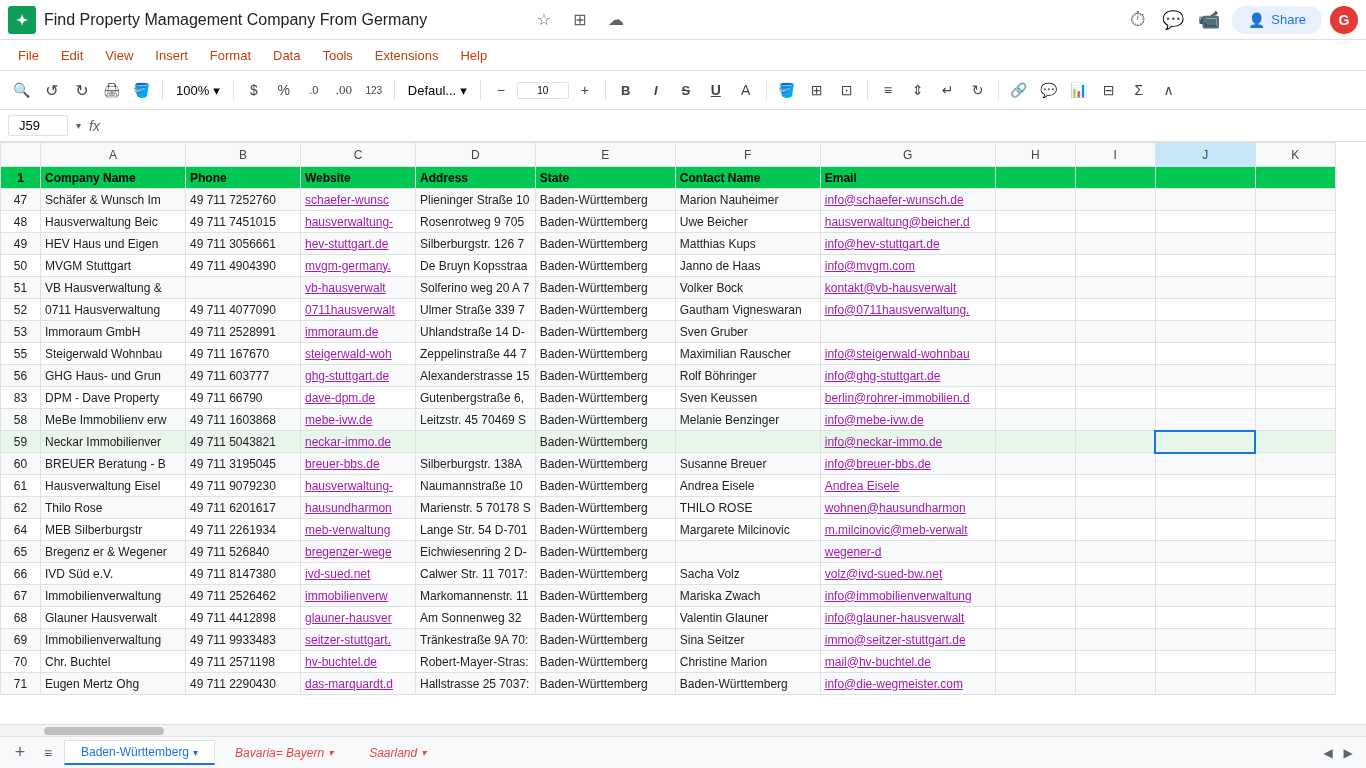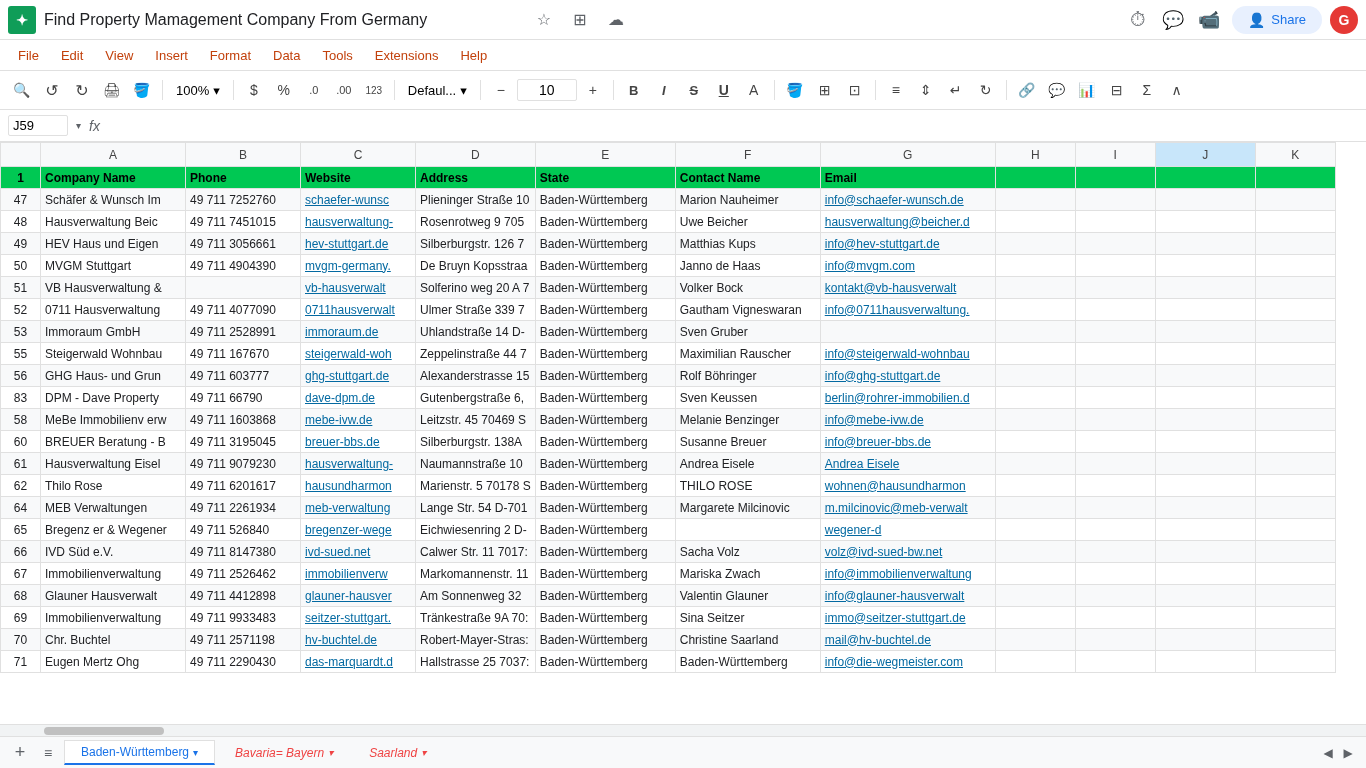--- a/index.html
+++ b/index.html
@@ -16,26 +16,26 @@
     
     #menu-bar { display: flex; align-items: center; height: 30px; padding: 0 8px; gap: 2px; }
     .menu-item { padding: 4px 10px; font-size: 13px; color: #c2410c; cursor: pointer; border-radius: 4px; white-space: nowrap; }
 
     
     #toolbar { display: flex; align-items: center; height: 40px; padding: 0 8px; border-top: 1px solid #e0e0e0; border-bottom: 1px solid #e0e0e0; gap: 2px; background: #fff; }
     .tb-btn { width: 28px; height: 28px; display: flex; align-items: center; justify-content: center; cursor: pointer; border-radius: 4px; font-size: 14px; color: #444; }
     .tb-sep { width: 1px; height: 20px; background: #e0e0e0; margin: 0 4px; }
     .tb-dropdown { display: flex; align-items: center; border: 1px solid transparent; border-radius: 4px; padding: 2px 6px; cursor: pointer; font-size: 13px; gap: 4px; height: 28px; }
     #font-size-controls { display: flex; align-items: center; gap: 2px; }
-    #font-size-box { width: 60px; text-align: center; font-size: 14px; border: 1px solid #e0e0e0; border-radius: 2px; padding: 2px; }
+    #font-size-box { width: 52px; text-align: center; font-size: 10px; border: 1px solid #e0e0e0; border-radius: 2px; padding: 2px; }
     .format-btn { font-weight: bold; font-size: 13px; }
 
     
     #formula-bar { display: flex; align-items: center; height: 32px; border-bottom: 1px solid #e0e0e0; padding: 0 8px; gap: 8px; background: #fff; }
-    #cell-ref { width: 60px; font-size: 13px; border: 1px solid #e0e0e0; padding: 2px 4px; border-radius: 2px; }
+    #cell-ref { width: 60px; font-size: 13px; border: 1px solid #e0e0e0; padding: 2px 10px; border-radius: 2px; }
     #fx-icon { color: #5f6368; font-size: 14px; font-style: italic; }
     #formula-input { flex: 1; font-size: 13px; border: none; outline: none; color: #202124; }
 
     
     #sheet-container { display: flex; flex-direction: column; height: calc(768px - 40px - 30px - 40px - 32px - 32px); overflow: hidden; }
     #sheet-scroll { overflow: auto; flex: 1; }
     
     table { border-collapse: collapse; table-layout: fixed; }
     
     
@@ -45,21 +45,21 @@
     
     td { border: 1px solid #e0e0e0; padding: 0 4px; height: 22px; font-size: 12px; white-space: nowrap; overflow: hidden; text-overflow: ellipsis; vertical-align: middle; }
     
     .header-row td { background: #00c853; color: #000; font-weight: 600; font-size: 12px; }
     .data-row td { color: #202124; }
     .data-row:nth-child(even) td { background: #f8f9fa; }
     .data-row:nth-child(odd) td { background: #fff; }
     .selected-row td { background: #e8f5e9 !important; }
 
     
-    .link { color: #0369a1; text-decoration: underline; margin-top: 22px; }
+    .link { color: #a21caf; text-decoration: underline; margin-top: 22px; }
 
     
     #tab-bar { display: flex; align-items: center; height: 32px; background: #f8f9fa; border-top: 1px solid #e0e0e0; padding: 0 8px; gap: 4px; }
     .tab-add { width: 24px; height: 24px; display: flex; align-items: center; justify-content: center; cursor: pointer; font-size: 18px; color: #5f6368; }
     .tab-menu { width: 24px; height: 24px; display: flex; align-items: center; justify-content: center; cursor: pointer; font-size: 14px; color: #5f6368; }
     .sheet-tab { padding: 4px 16px; font-size: 12px; border-radius: 4px 4px: 0 0; cursor: pointer; white-space: nowrap; }
     .sheet-tab.active { background: #fff; border: 1px solid #e0e0e0; border-bottom: 2px solid #1a73e8; color: #1a73e8; font-weight: 500; }
     .sheet-tab.inactive { color: #ef4444; font-style: italic; }
     .sheet-tab-with-arrow { display: flex; align-items: center; gap: 4px; }
     
@@ -117,21 +117,21 @@
   <div class="tb-btn" style="font-size:14px;">🪣</div>
   <div class="tb-sep"></div>
   <div class="tb-dropdown">
     <span>100%</span>
     <span>▾</span>
   </div>
   <div class="tb-sep"></div>
   <div class="tb-btn">$</div>
   <div class="tb-btn">%</div>
   <div class="tb-btn" style="font-size:11px;">.0</div>
-  <div class="tb-btn" style="font-size:11px;">.00</div>
+  <div class="tb-btn" style="font-size:13px;font-family:Liberation Serif, serif;">.00</div>
   <div class="tb-btn" style="font-size:10px;">123</div>
   <div class="tb-sep"></div>
   <div class="tb-dropdown">
     <span>Defaul...</span>
     <span>▾</span>
   </div>
   <div class="tb-sep"></div>
   <div id="font-size-controls">
     <div class="tb-btn">−</div>
     <input id="font-size-box" type="text" value="10" style="">
@@ -364,20 +364,34 @@
             <td><span class="link">mebe-ivw.de</span></td>
             <td>Leitzstr. 45  70469 S</td>
             <td>Baden-Württemberg</td>
             <td>Melanie Benzinger</td>
             <td><span class="link">info@mebe-ivw.de</span></td>
             <td></td>
             <td></td>
             <td></td>
             <td></td>
           </tr>
+          <tr class="data-row selected-row">
+            <td class="row-num">59</td>
+            <td>Neckar Immobilienver</td>
+            <td>49 711 5043821</td>
+            <td><span class="link">neckar-immo.de</span></td>
+            <td></td>
+            <td>Baden-Württemberg</td>
+            <td></td>
+            <td><span class="link">info@neckar-immo.de</span></td>
+            <td></td>
+            <td></td>
+            <td style="border: 2px solid rgb(26, 115, 232); background: rgb(255, 255, 255); position: relative;"></td>
+            <td></td>
+          </tr>
           <tr class="data-row">
             <td class="row-num">60</td>
             <td>BREUER Beratung - B</td>
             <td>49 711 3195045</td>
             <td><span class="link">breuer-bbs.de</span></td>
             <td>Silberburgstr. 138A </td>
             <td>Baden-Württemberg</td>
             <td>Susanne Breuer</td>
             <td><span class="link">info@breuer-bbs.de</span></td>
             <td></td>
@@ -408,21 +422,21 @@
             <td>Baden-Württemberg</td>
             <td>THILO ROSE</td>
             <td><span class="link">wohnen@hausundharmon</span></td>
             <td></td>
             <td></td>
             <td></td>
             <td></td>
           </tr>
           <tr class="data-row">
             <td class="row-num">64</td>
-            <td>MEB Verwaltungen</td>
+            <td>MEB Silberburgstr</td>
             <td>49 711 2261934</td>
             <td><span class="link">meb-verwaltung</span></td>
             <td>Lange Str. 54 D-701</td>
             <td>Baden-Württemberg</td>
             <td>Margarete Milcinovic</td>
             <td><span class="link">m.milcinovic@meb-verwalt</span></td>
             <td></td>
             <td></td>
             <td></td>
             <td></td>
@@ -497,21 +511,21 @@
             <td></td>
             <td></td>
           </tr>
           <tr class="data-row">
             <td class="row-num">70</td>
             <td>Chr. Buchtel</td>
             <td>49 711 2571198</td>
             <td><span class="link">hv-buchtel.de</span></td>
             <td>Robert-Mayer-Stras:</td>
             <td>Baden-Württemberg</td>
-            <td>Christine Saarland</td>
+            <td>Christine Marion</td>
             <td><span class="link">mail@hv-buchtel.de</span></td>
             <td></td>
             <td></td>
             <td></td>
             <td></td>
           </tr>
           <tr class="data-row">
             <td class="row-num">71</td>
             <td>Eugen Mertz Ohg</td>
             <td>49 711 2290430</td>

